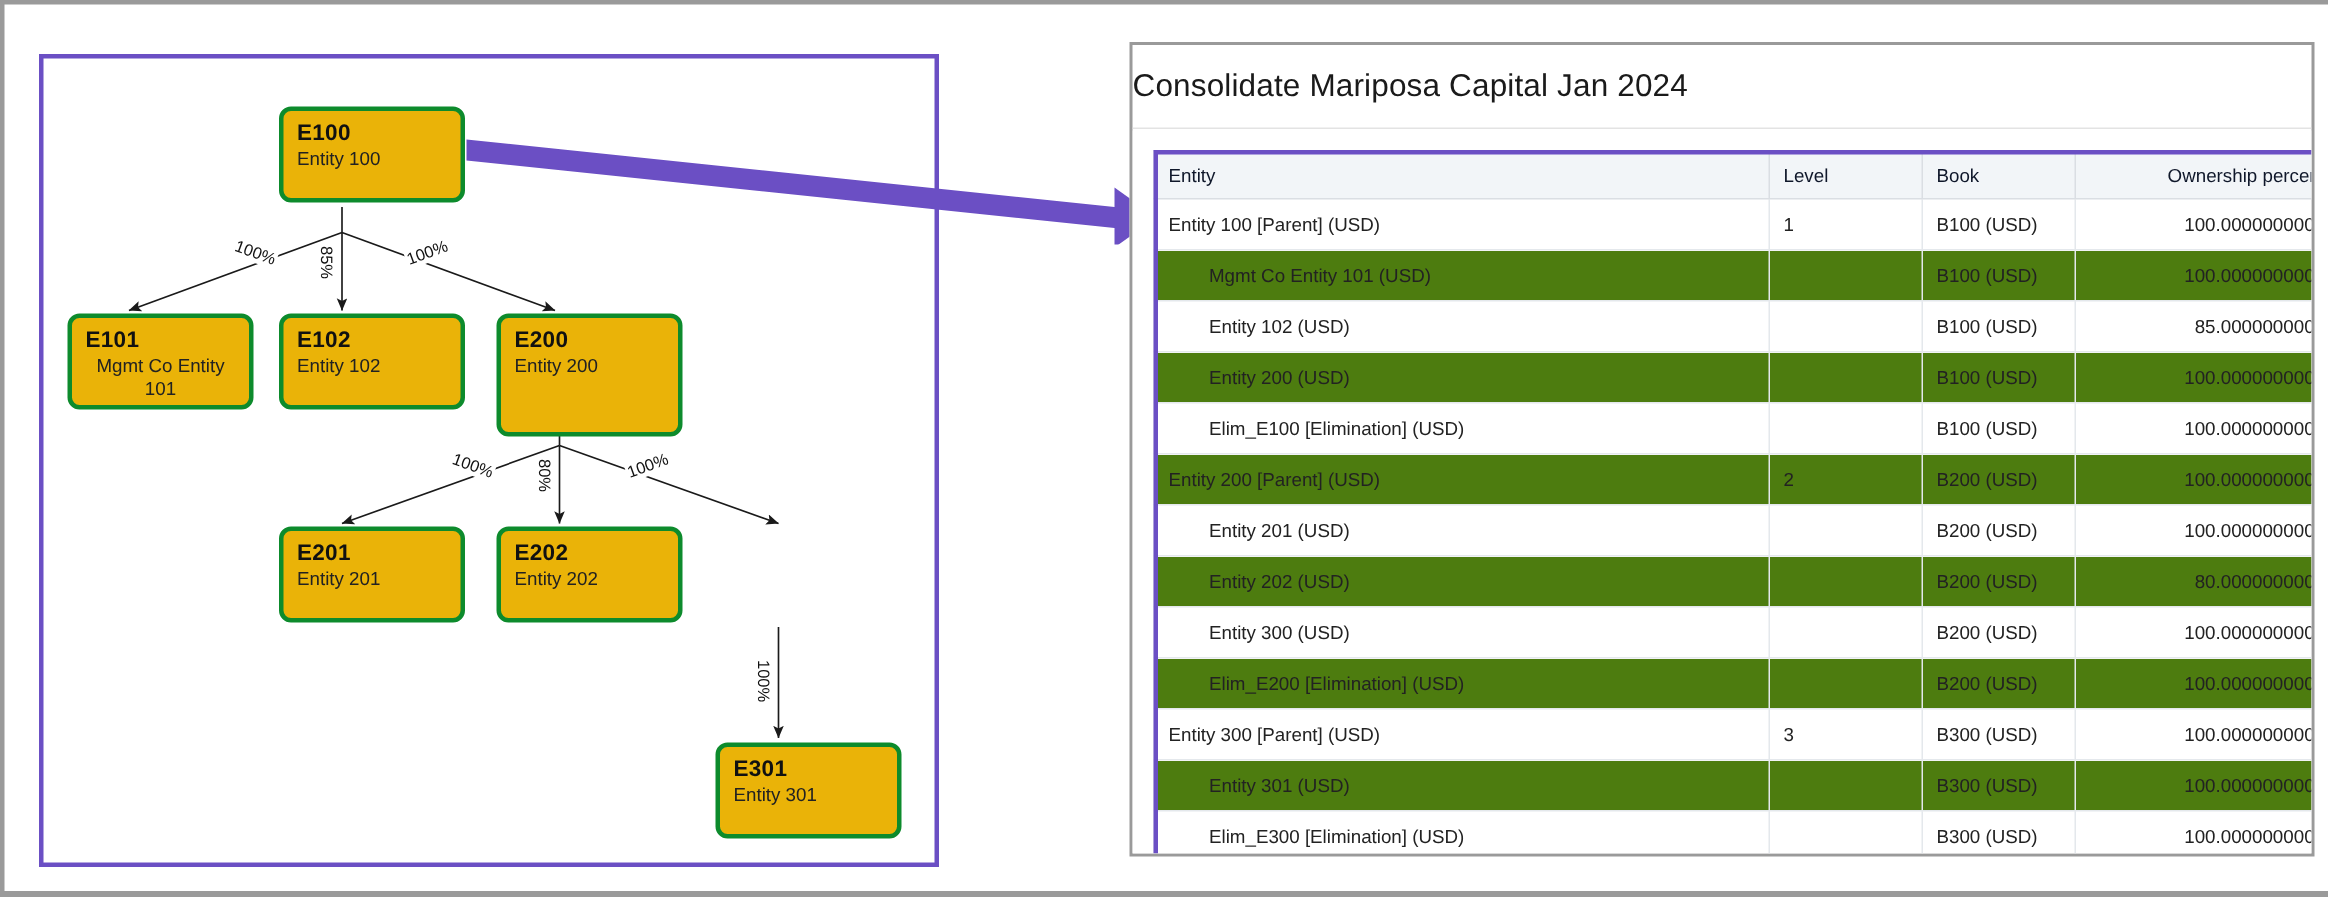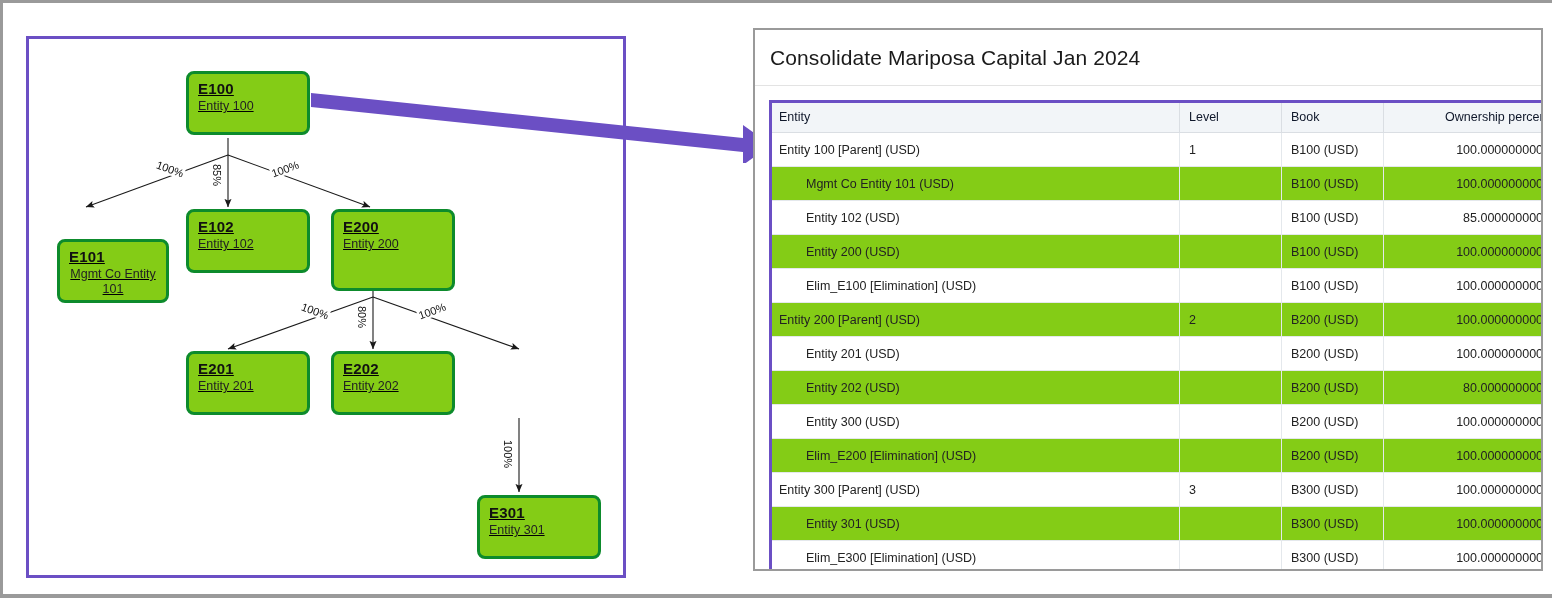--- a/index.html
+++ b/index.html
@@ -24,23 +24,22 @@
   #diagram-panel{
     position:absolute;left:23px;top:33px;width:600px;height:542px;
     box-sizing:border-box;
     border:3px solid #6b4fc4;
     background:#ffffff;
   }
   #diagram-canvas{position:absolute;left:0;top:0;width:594px;height:536px;}
 
   .node{
     position:absolute;box-sizing:border-box;
-    border:3px solid #0d8b2c;border-radius:8px;background:#84cc16;
+    border:3px solid #0d8b2c;border-radius:8px;background:#eab308;
     padding:6px 9px 0 9px;
-    text-decoration:underline;
   }
   .node .code{
     font-size:15px;font-weight:bold;color:#111111;line-height:17px;
     letter-spacing:.2px;
   }
   .node .name{
     font-size:12.5px;color:#222222;line-height:15px;margin-top:2px;
   }
 
   .edge-label{
@@ -58,21 +57,20 @@
     box-sizing:border-box;
     border:2px solid #9a9a9a;
     background:#ffffff;
     overflow:hidden;
   }
   #table-title{
     position:absolute;left:0;top:0;right:0;height:56px;
     box-sizing:border-box;
     border-bottom:1px solid #e3e3e3;
     display:flex;align-items:center;
-    padding-left:15px;
     font-size:21px;color:#1a1a1a;letter-spacing:.1px;
   }
   #grid-wrap{
     position:absolute;left:0;top:57px;right:0;bottom:0;
     overflow:hidden;background:#ffffff;
   }
   
   #grid-highlight{
     position:absolute;left:14px;top:13px;width:790px;height:478px;
     box-sizing:border-box;border:3px solid #6b4fc4;pointer-events:none;z-index:5;
@@ -105,21 +103,21 @@
   table.grid tbody td{
     border:1px solid #e4e8ec;
     height:33px;
     padding:0 9px;
     white-space:nowrap;
     overflow:hidden;
     vertical-align:middle;
     margin-top:24px;
   }
   table.grid tbody td.num{text-align:right;}
-  table.grid tbody tr.alt td{background:#84cc16;}
+  table.grid tbody tr.alt td{background:#4d7c0f;}
   table.grid tbody tr td:first-child{padding-left:9px;}
   .ind1{padding-left:36px !important;}
 </style>
 </head>
 <body>
 
 <div id="screen">
 
   <div id="diagram-panel">
 
@@ -142,21 +140,21 @@
       <line x1="344" y1="258" x2="490" y2="310" stroke="#1a1a1a" stroke-width="1.1" marker-end="url(#arrowhead)"></line>
 
       <line x1="490" y1="379" x2="490" y2="453" stroke="#1a1a1a" stroke-width="1.1" marker-end="url(#arrowhead)"></line>
     </svg>
 
     <div class="node" style="left:157px;top:32px;width:124px;height:64px;">
       <div class="code">E100</div>
       <div class="name">Entity 100</div>
     </div>
 
-    <div class="node" style="left:28px;top:170px;width:112px;height:64px;margin-top:30px;">
+    <div class="node" style="left:16px;top:170px;width:124px;height:64px;">
       <div class="code">E101</div>
       <div class="name" style="max-width:104px;white-space:normal;text-align:center;">Mgmt Co Entity 101</div>
     </div>
 
     <div class="node" style="left:157px;top:170px;width:124px;height:64px;">
       <div class="code">E102</div>
       <div class="name">Entity 102</div>
     </div>
 
     <div class="node" style="left:302px;top:170px;width:124px;height:82px;">

